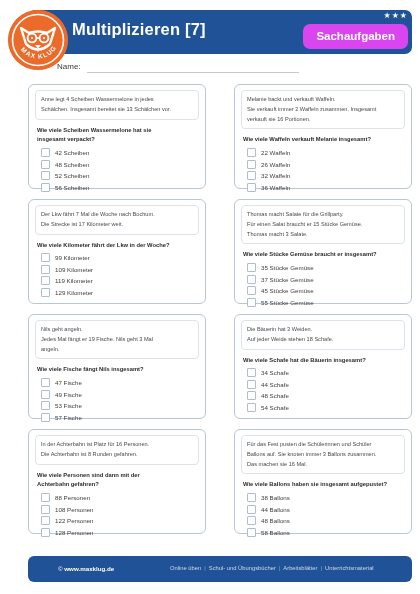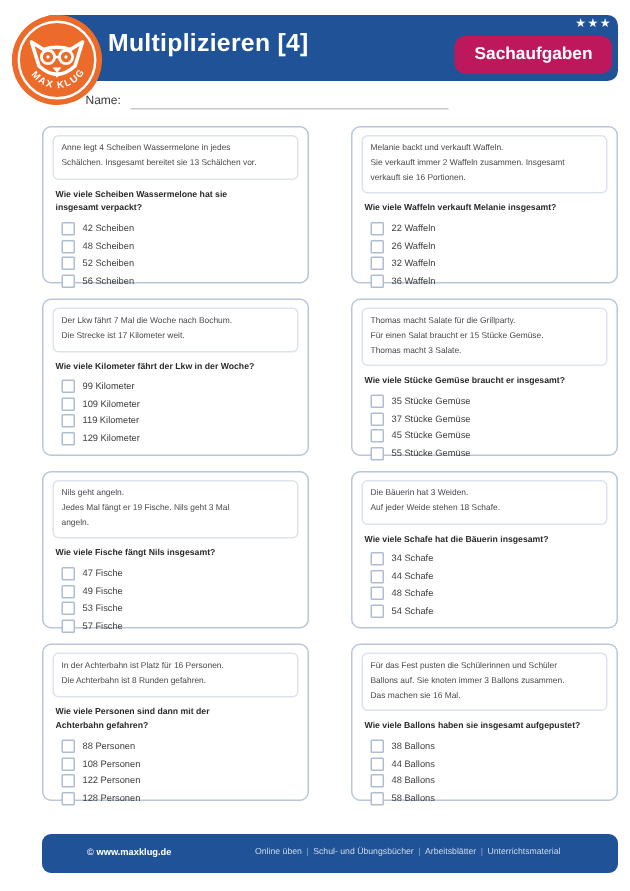--- a/index.html
+++ b/index.html
@@ -21,21 +21,21 @@
   .header-title{
     position:absolute;left:72px;top:20px;
     font-size:16.5px;font-weight:bold;color:#ffffff;letter-spacing:.2px;
   }
   .stars{
     position:absolute;right:12px;top:12px;
     font-size:8px;color:#ffffff;letter-spacing:1px;line-height:8px;
   }
   .badge{
     position:absolute;right:12px;top:24px;
-    background:#be185d;color:#ffffff;border-radius:7px;
+    background:#d946ef;color:#ffffff;border-radius:7px;
     padding:6px 13px 7px 13px;font-size:11.5px;font-weight:bold;
   }
 
   
   .logo{
     position:absolute;left:8px;top:10px;width:60px;height:60px;
     border-radius:50%;background:#ed6b2a;
     overflow:hidden;
   }
   .logo svg{display:block;}
@@ -124,21 +124,21 @@
       <path d="M27 35 L30 38.5 L33 35 Z" fill="#ffffff"></path>
       <line x1="30" y1="38.5" x2="30" y2="41.5" stroke="#ffffff" stroke-width="1.5"></line>
 
       <path id="arcpath" d="M10,34 A21,21 0 0 0 50,34" fill="none"></path>
       <text font-family="Liberation Sans, sans-serif" font-size="6.4" font-weight="bold" fill="#ffffff" letter-spacing="1.1">
         <textPath href="#arcpath" startOffset="12%">MAX KLUG</textPath>
       </text>
     </svg>
   </div>
 
-  <div class="header-title">Multiplizieren [4]</div>
+  <div class="header-title">Multiplizieren [7]</div>
   <div class="stars">★★★</div>
   <div class="badge">Sachaufgaben</div>
 
   <div class="name-row">
     <span class="name-label">Name:</span>
     <span class="name-line"></span>
   </div>
 
   <div class="grid" id="grid">
       <div class="card">

